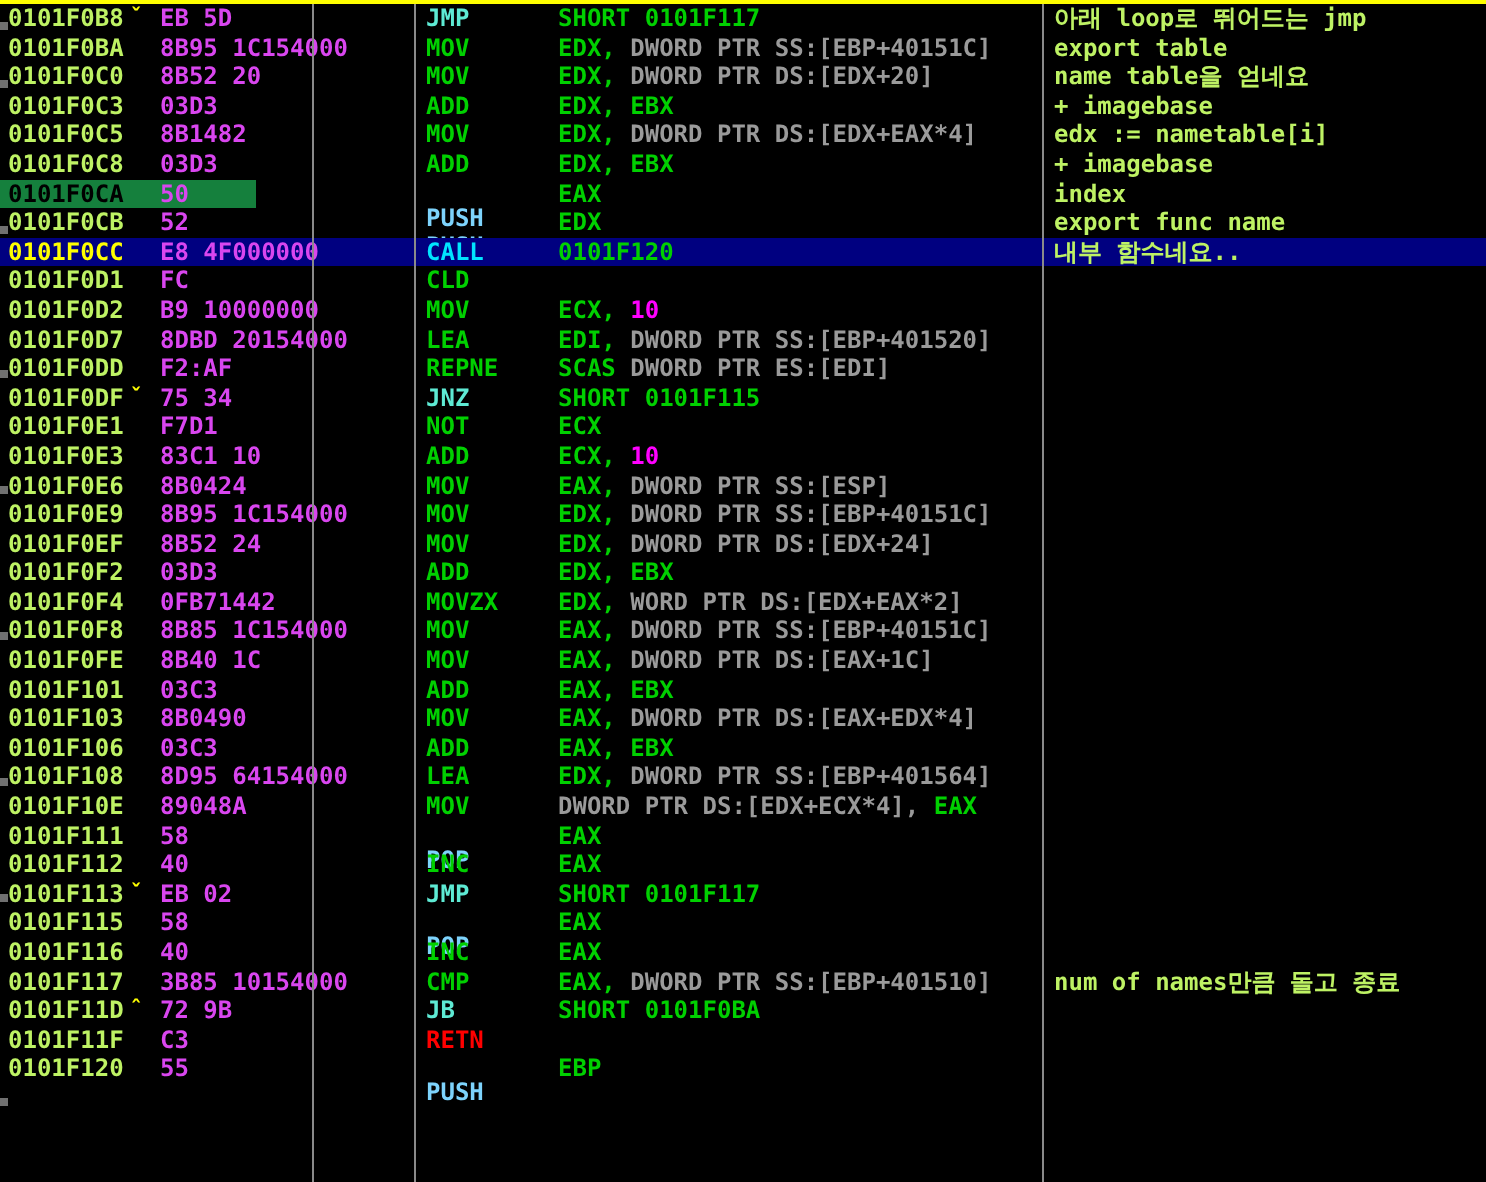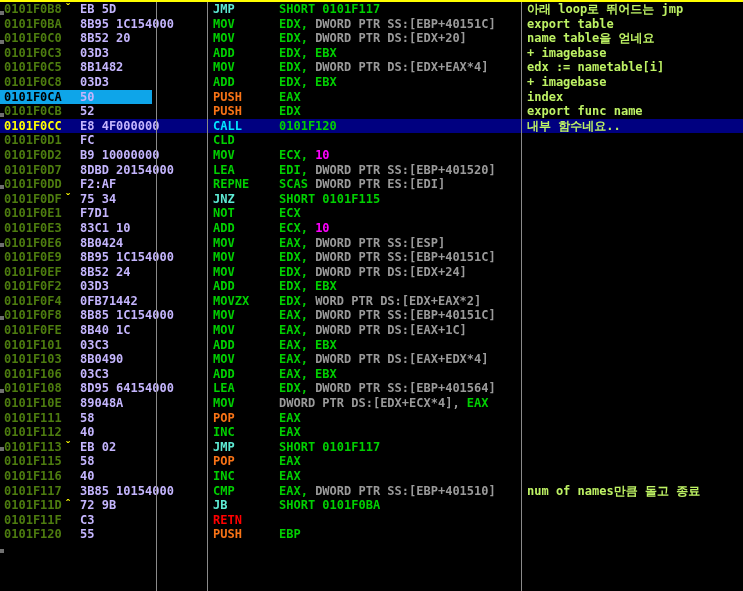--- a/index.html
+++ b/index.html
@@ -81,60 +81,60 @@
     overflow: hidden;
     white-space: pre;
     font-size: 12px;
     letter-spacing: 0px;
   }
 
   
   .c-addr {
     left: 4px;
     width: 150px;
-    color: #4d7c0f;
+    color: #bef264;
     font-weight: bold;
   }
   .c-addr.hl {
-    background: #0ea5e9;
+    background: #15803d;
     color: #000000;
     left: 0px;
     padding-left: 4px;
-    width: 152px;
+    width: 128px;
     box-sizing: border-box;
   }
   .row.selected .c-addr { color: #ffff00; }
 
   
   .c-arrow {
     left: 61px;
     width: 14px;
     color: #ffff00;
     font-weight: bold;
     font-size: 11px;
     text-align: center;
   }
 
   
   .c-bytes {
     left: 80px;
     width: 125px;
-    color: #c4b5fd;
+    color: #d946ef;
     font-weight: bold;
   }
 
   
   .c-mnem {
     left: 213px;
     width: 62px;
     font-weight: bold;
   }
   .m-jump  { color: #5eead4; }
   .m-plain { color: #00d000; }
-  .m-stack { color: #f97316; }
+  .m-stack { color: #7dd3fc; margin-top: 12px; }
   .m-call  { color: #00e5ff; }
   .m-ret   { color: #ff0000; }
 
   
   .c-ops {
     left: 279px;
     width: 240px;
     color: #00d000;
     font-weight: bold;
   }

